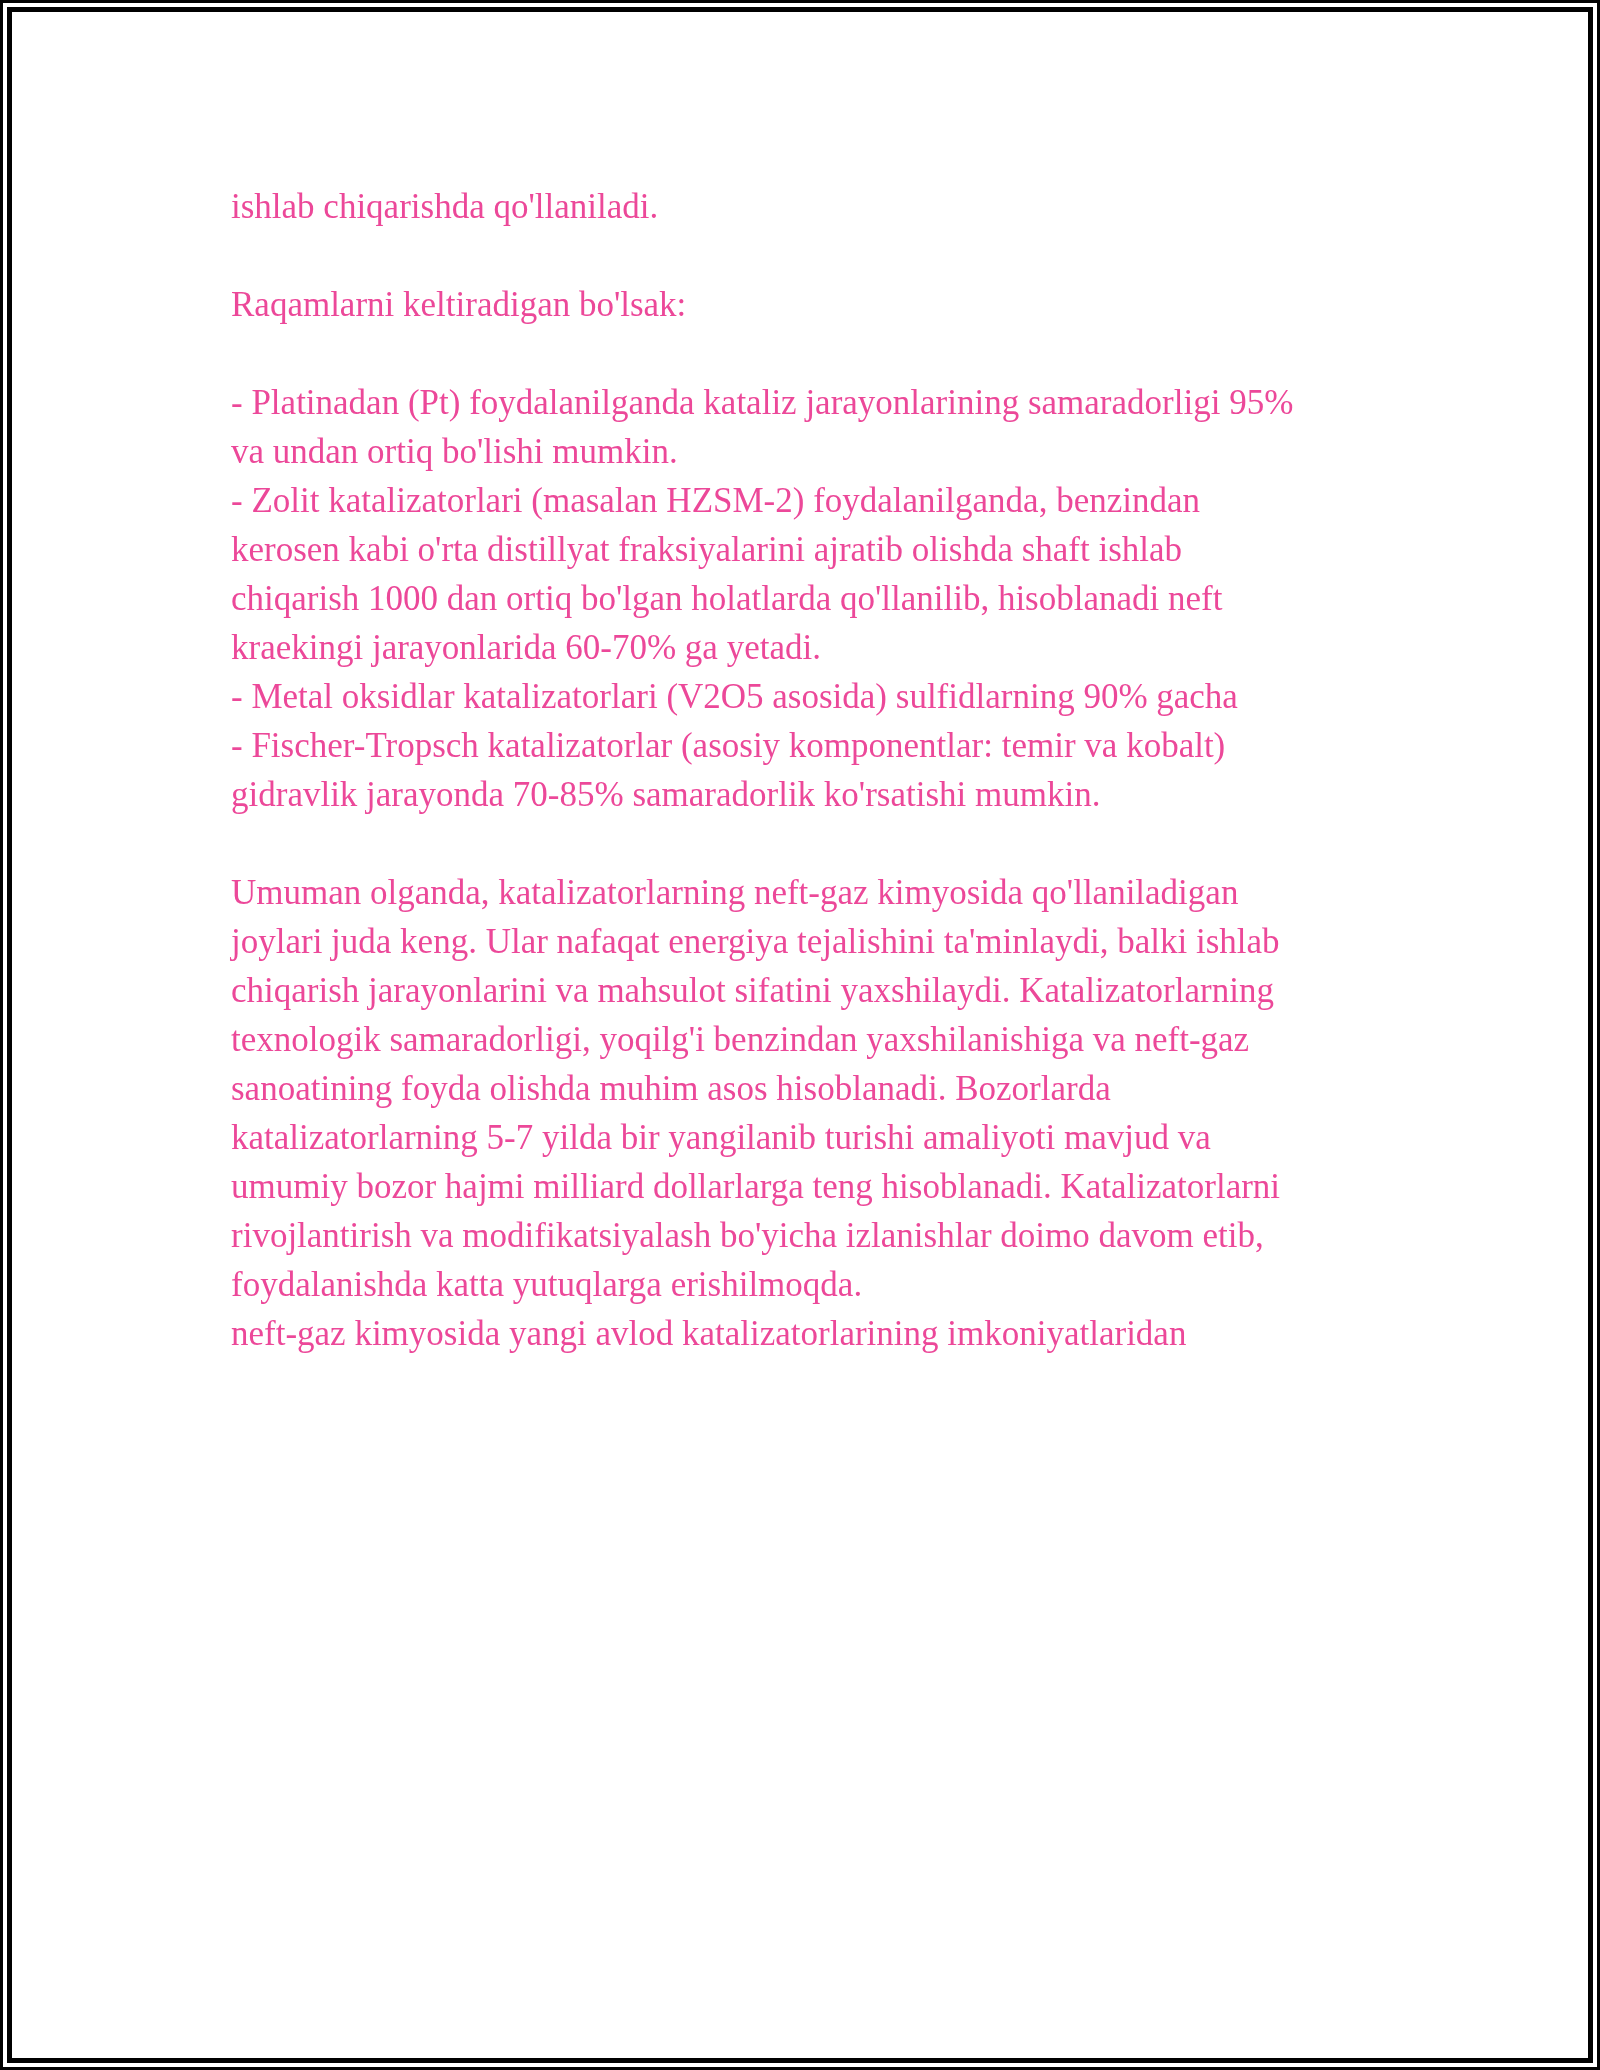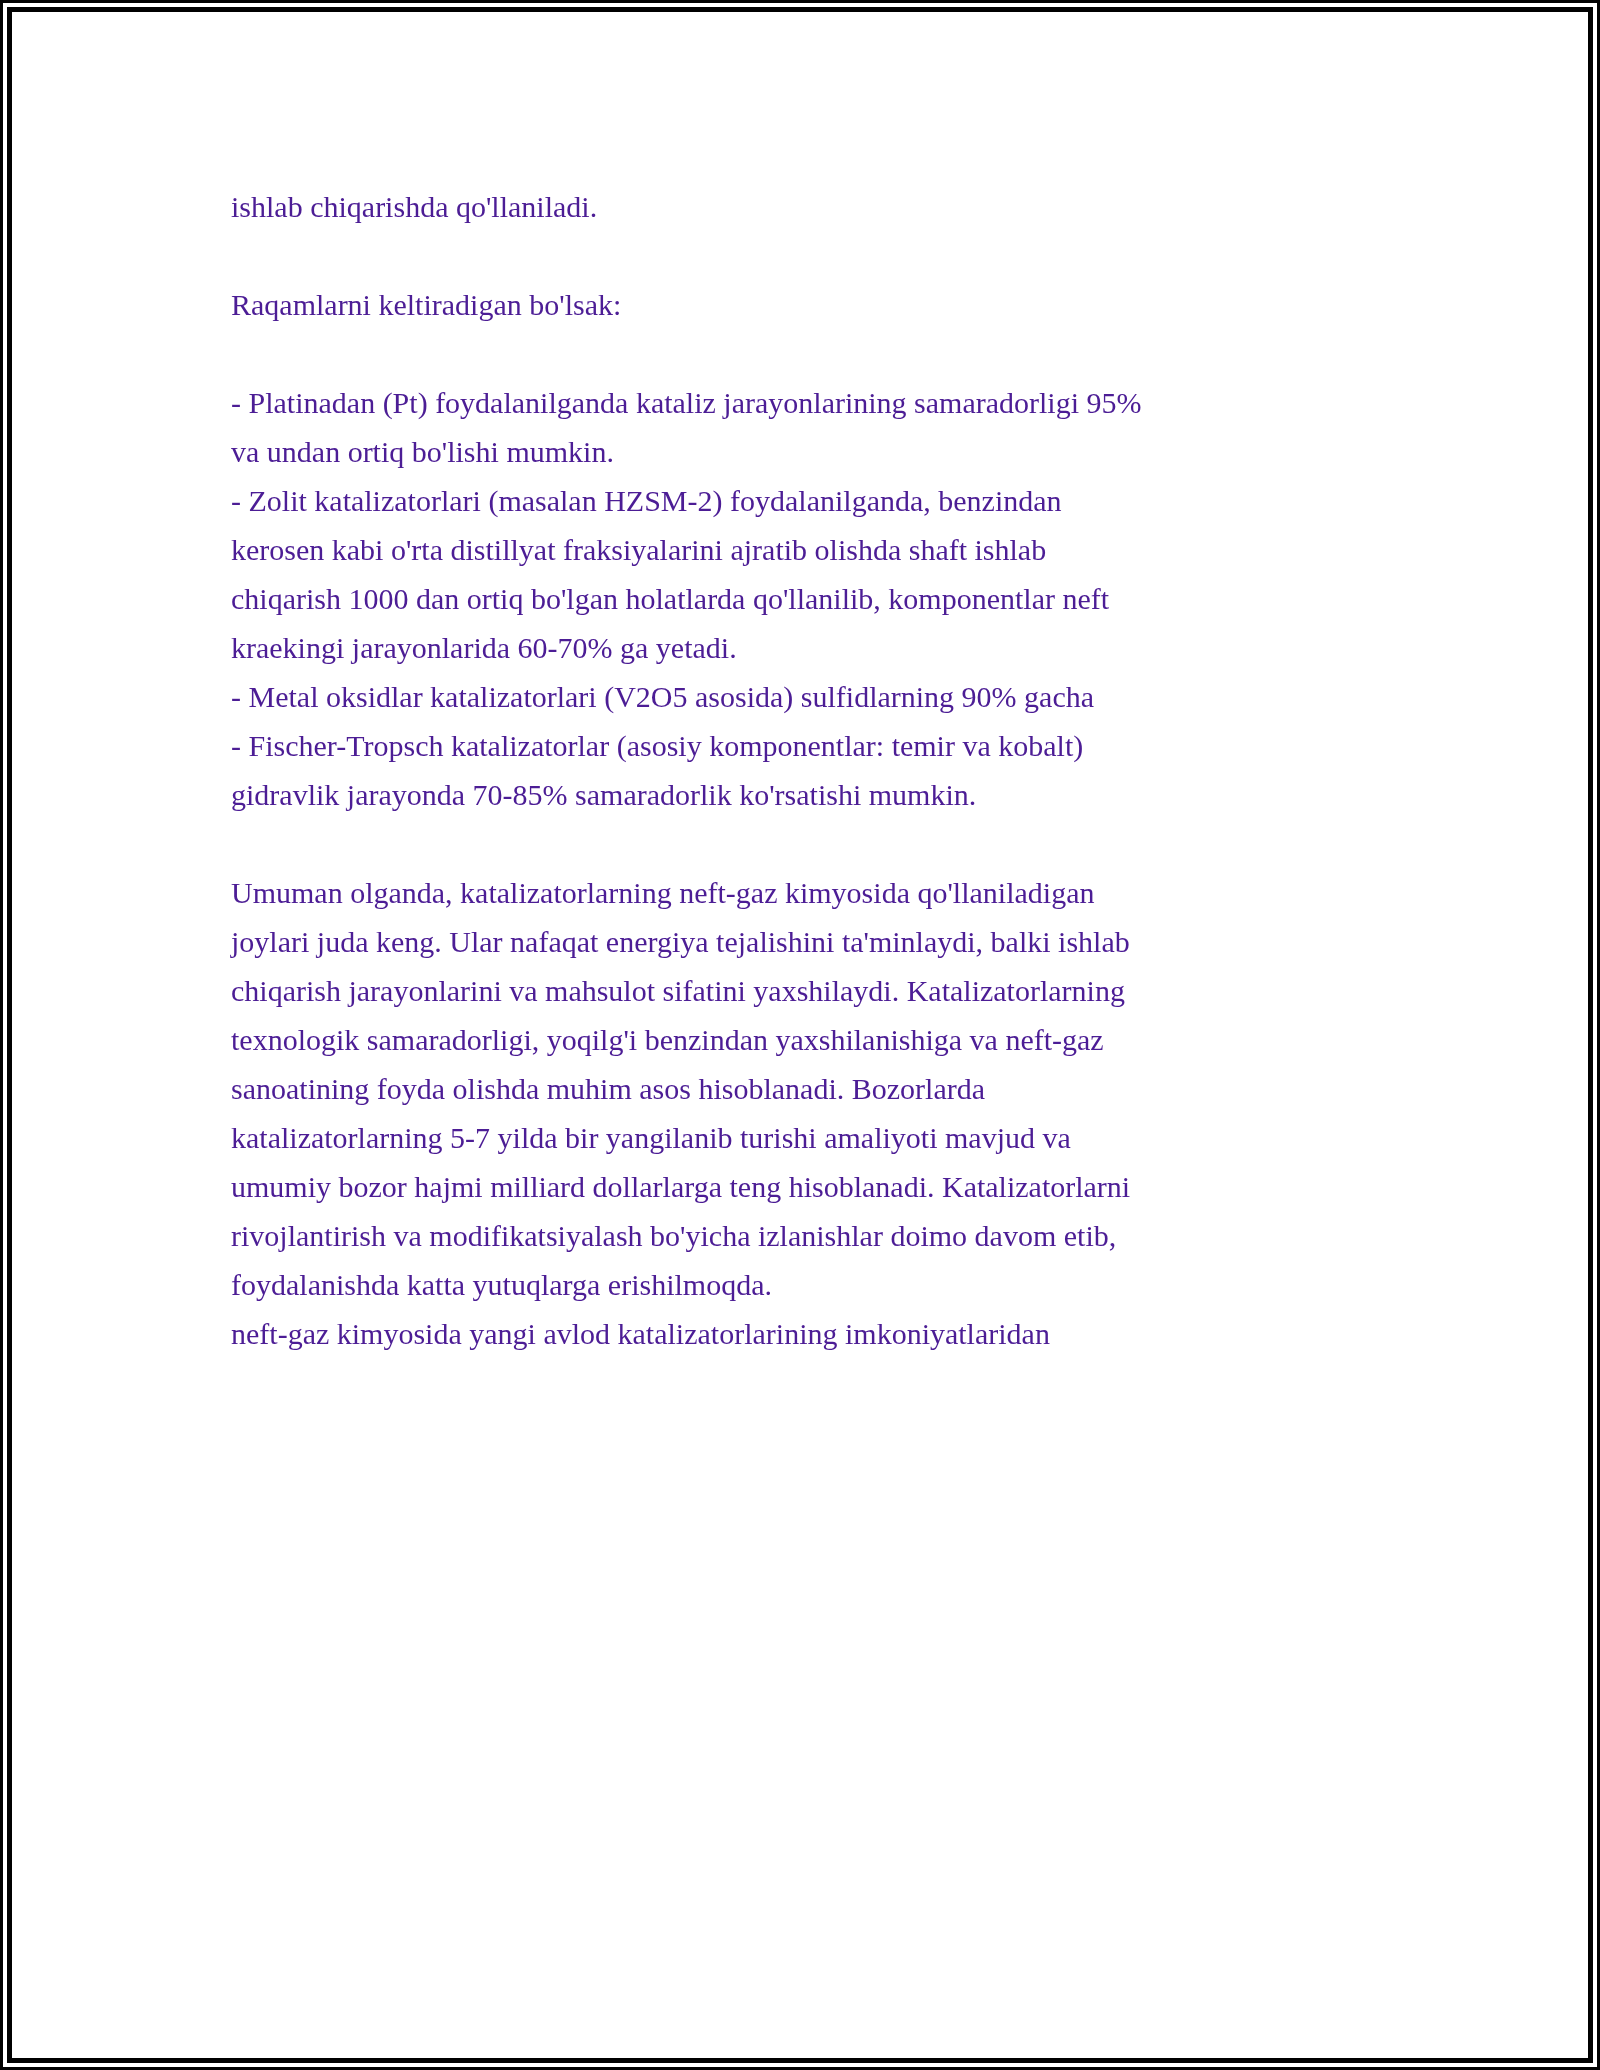--- a/index.html
+++ b/index.html
@@ -34,44 +34,44 @@
     padding: 170px 60px 0 219px;
     color: #000000;
   }
   .paragraph {
     margin: 0;
   }
   .paragraph + .paragraph {
     margin-top: 49px;
   }
   .line {
-    font-size: 30px;
+    font-size: 35px;
     line-height: 49px;
     white-space: nowrap;
-    color: #4c1d95;
+    color: #ec4899;
   }
 </style>
 </head>
 <body style="background: rgb(255, 255, 255);">
 
 <div class="outer-frame">
   <div class="inner-frame">
     <div class="doc-content" style="color: rgb(0, 0, 0);">
         <div class="paragraph">
           <div class="line">ishlab chiqarishda qo'llaniladi.</div>
         </div>
         <div class="paragraph">
           <div class="line">Raqamlarni keltiradigan bo'lsak:</div>
         </div>
         <div class="paragraph">
           <div class="line">- Platinadan (Pt) foydalanilganda kataliz jarayonlarining samaradorligi 95%</div>
           <div class="line">va undan ortiq bo'lishi mumkin.</div>
           <div class="line">- Zolit katalizatorlari (masalan HZSM-2) foydalanilganda, benzindan</div>
           <div class="line">kerosen kabi o'rta distillyat fraksiyalarini ajratib olishda shaft ishlab</div>
-          <div class="line">chiqarish 1000 dan ortiq bo'lgan holatlarda qo'llanilib, komponentlar neft</div>
+          <div class="line">chiqarish 1000 dan ortiq bo'lgan holatlarda qo'llanilib, hisoblanadi neft</div>
           <div class="line">kraekingi jarayonlarida 60-70% ga yetadi.</div>
           <div class="line">- Metal oksidlar katalizatorlari (V2O5 asosida) sulfidlarning 90% gacha</div>
           <div class="line">- Fischer-Tropsch katalizatorlar (asosiy komponentlar: temir va kobalt)</div>
           <div class="line">gidravlik jarayonda 70-85% samaradorlik ko'rsatishi mumkin.</div>
         </div>
         <div class="paragraph">
           <div class="line">Umuman olganda, katalizatorlarning neft-gaz kimyosida qo'llaniladigan</div>
           <div class="line">joylari juda keng. Ular nafaqat energiya tejalishini ta'minlaydi, balki ishlab</div>
           <div class="line">chiqarish jarayonlarini va mahsulot sifatini yaxshilaydi. Katalizatorlarning</div>
           <div class="line">texnologik samaradorligi, yoqilg'i benzindan yaxshilanishiga va neft-gaz</div>

